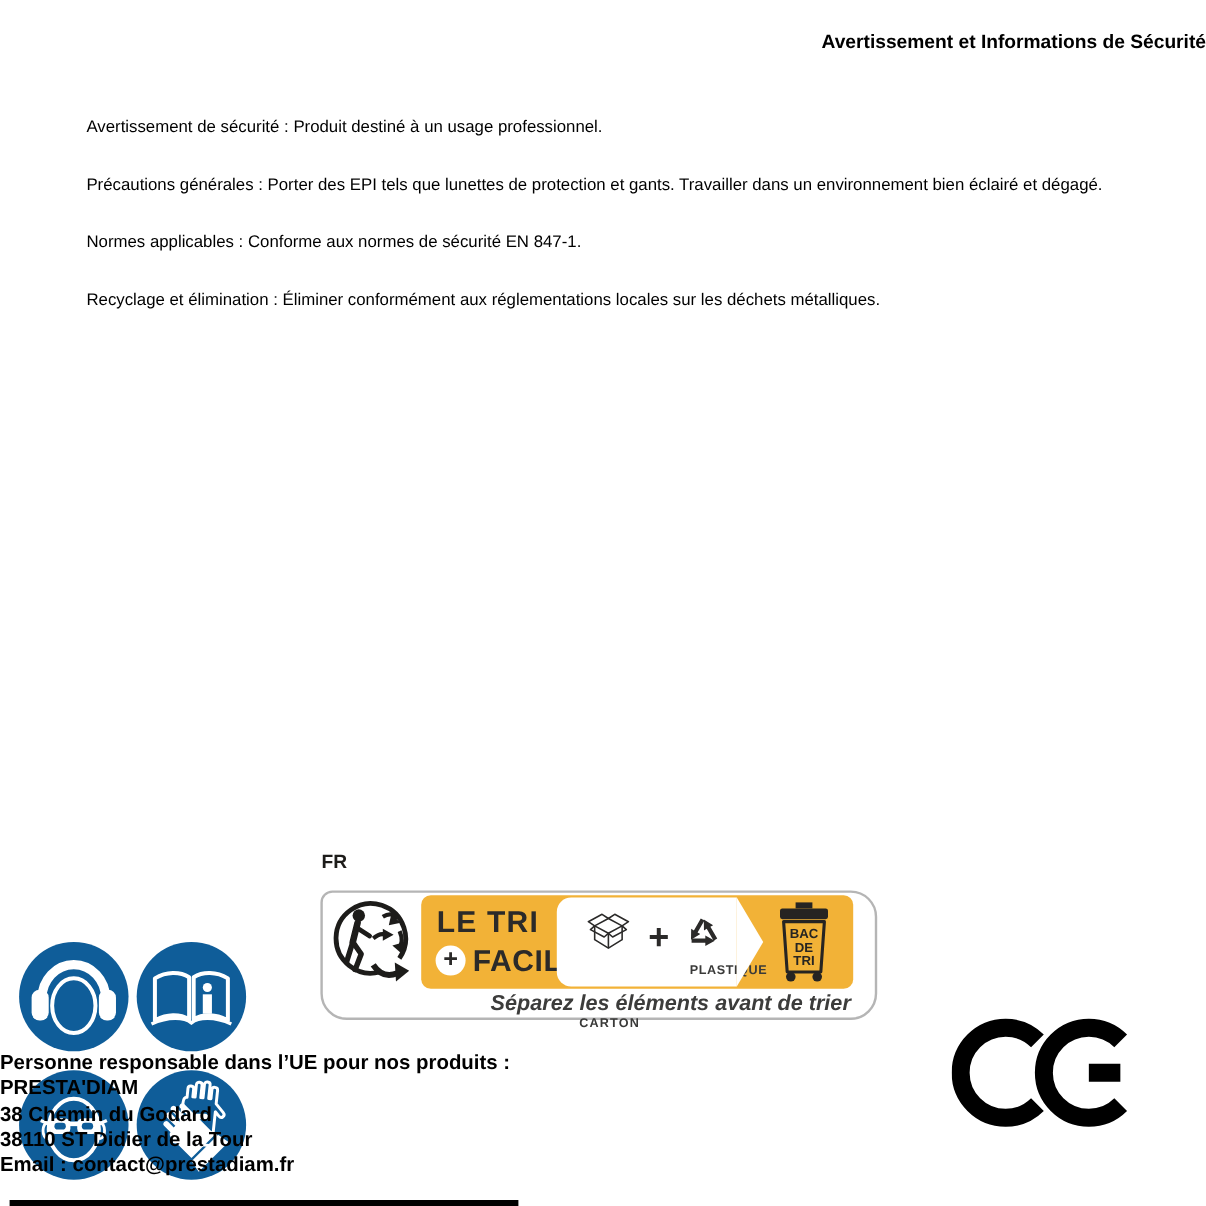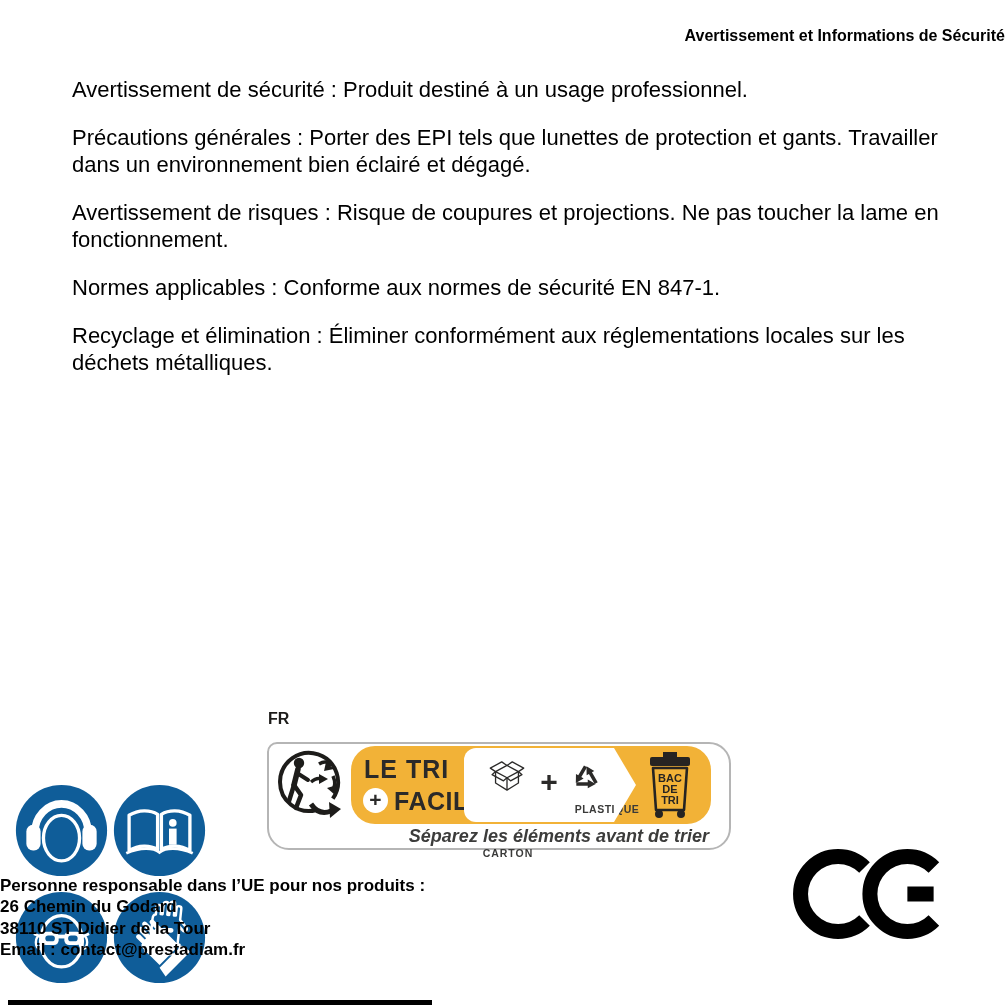--- a/index.html
+++ b/index.html
@@ -6,43 +6,43 @@
   body {
     width:1005px; height:1005px; position:relative; background:#ffffff;
     font-family:"Liberation Sans", sans-serif; color:#000;
     overflow:hidden;
   }
   .page-title {
     position:absolute; top:27px; left:0; width:1005px;
     text-align:right; font-size:16px; font-weight:bold;
   }
   .content {
-    position:absolute; top:76px; left:72px; width:870px;
-    font-size:22px; line-height:27px;
+    position:absolute; top:92px; left:72px; width:870px;
+    font-size:14px; line-height:27px;
   }
   .content p { margin:0 0 21px 0; }
 
   
   .picto-grid {
     position:absolute; left:14px; top:783px; width:194px;
     display:grid; grid-template-columns:95px 95px; column-gap:3px; row-gap:12px;
   }
   .picto-grid svg { width:95px; height:95px; display:block; }
 
   
   .fr-code { position:absolute; left:268px; top:710px; font-size:16px; font-weight:bold; color:#1d1c1a; }
   .label-box {
     position:absolute; left:267px; top:742px; width:464px; height:108px;
     background:#fff; border:2px solid #b5b5b5; box-sizing:border-box;
     border-radius:10px 22px 22px 22px;
   }
   .triman { position:absolute; left:6px; top:4px; width:68px; height:80px; }
   .banner {
     position:absolute; left:82px; top:2px; width:360px; height:78px;
-    background:#f2b237; border-radius:24px;
+    background:#f2b237; border-radius:8px;
   }
   .letri {
     position:absolute; left:13px; top:9px; font-size:25px; font-weight:bold;
     color:#2b2a29; letter-spacing:1px;
   }
   .plus-badge {
     position:absolute; left:12px; top:42px; width:25px; height:25px; border-radius:50%;
     background:#fff; color:#2b2a29; font-weight:bold; font-size:21px;
     line-height:24px; text-align:center;
   }
@@ -90,21 +90,20 @@
   .bottom-line { position:absolute; left:8px; top:1000px; width:424px; height:5px; background:#000; }
 </style>
 </head>
 <body>
 
 <div class="page-title">Avertissement et Informations de Sécurité</div>
 
 <div class="content">
   <p>Avertissement de sécurité : Produit destiné à un usage professionnel.</p>
   <p>Précautions générales : Porter des EPI tels que lunettes de protection et gants. Travailler dans un environnement bien éclairé et dégagé.</p>
-  <p>Avertissement de risques : Risque de coupures et projections. Ne pas toucher la lame en fonctionnement.</p>
   <p>Normes applicables : Conforme aux normes de sécurité EN 847-1.</p>
   <p>Recyclage et élimination : Éliminer conformément aux réglementations locales sur les déchets métalliques.</p>
 </div>
 
 <div class="picto-grid">
   <svg viewBox="0 0 100 100">
     <circle cx="50" cy="50" r="48" fill="#0f5d99"></circle>
     <ellipse cx="50" cy="58" rx="19" ry="24" fill="none" stroke="#fff" stroke-width="3.5"></ellipse>
     <path d="M22,52 A28,30 0 0 1 78,52" fill="none" stroke="#fff" stroke-width="8"></path>
     <rect x="13" y="44" width="15" height="27" rx="7" fill="#fff"></rect>
@@ -204,21 +203,22 @@
       <text x="23" y="42" text-anchor="middle" font-size="11" font-weight="bold" fill="#262422">DE</text>
       <text x="23" y="53" text-anchor="middle" font-size="11" font-weight="bold" fill="#262422">TRI</text>
     </svg>
   </div>
 
   <div class="separation-note">Séparez les éléments avant de trier</div>
 </div>
 
 <div class="responsible">
   <div>Personne responsable dans l’UE pour nos produits :</div>
-  <div>26 Chemin du Godard</div>
+  <div>PRESTA'DIAM</div>
+  <div>38 Chemin du Godard</div>
   <div>38110 ST Didier de la Tour</div>
   <div>Email : contact@prestadiam.fr</div>
 </div>
 
 <svg class="ce" viewBox="0 0 160 104" aria-label="CE">
   <path d="M76.3,23.7 A40,40 0 1 0 76.3,80.3" fill="none" stroke="#000" stroke-width="16"></path>
   <path d="M150.3,23.7 A40,40 0 1 0 150.3,80.3" fill="none" stroke="#000" stroke-width="16"></path>
   <line x1="122" y1="52" x2="150" y2="52" stroke="#000" stroke-width="16"></line>
 </svg>
 

